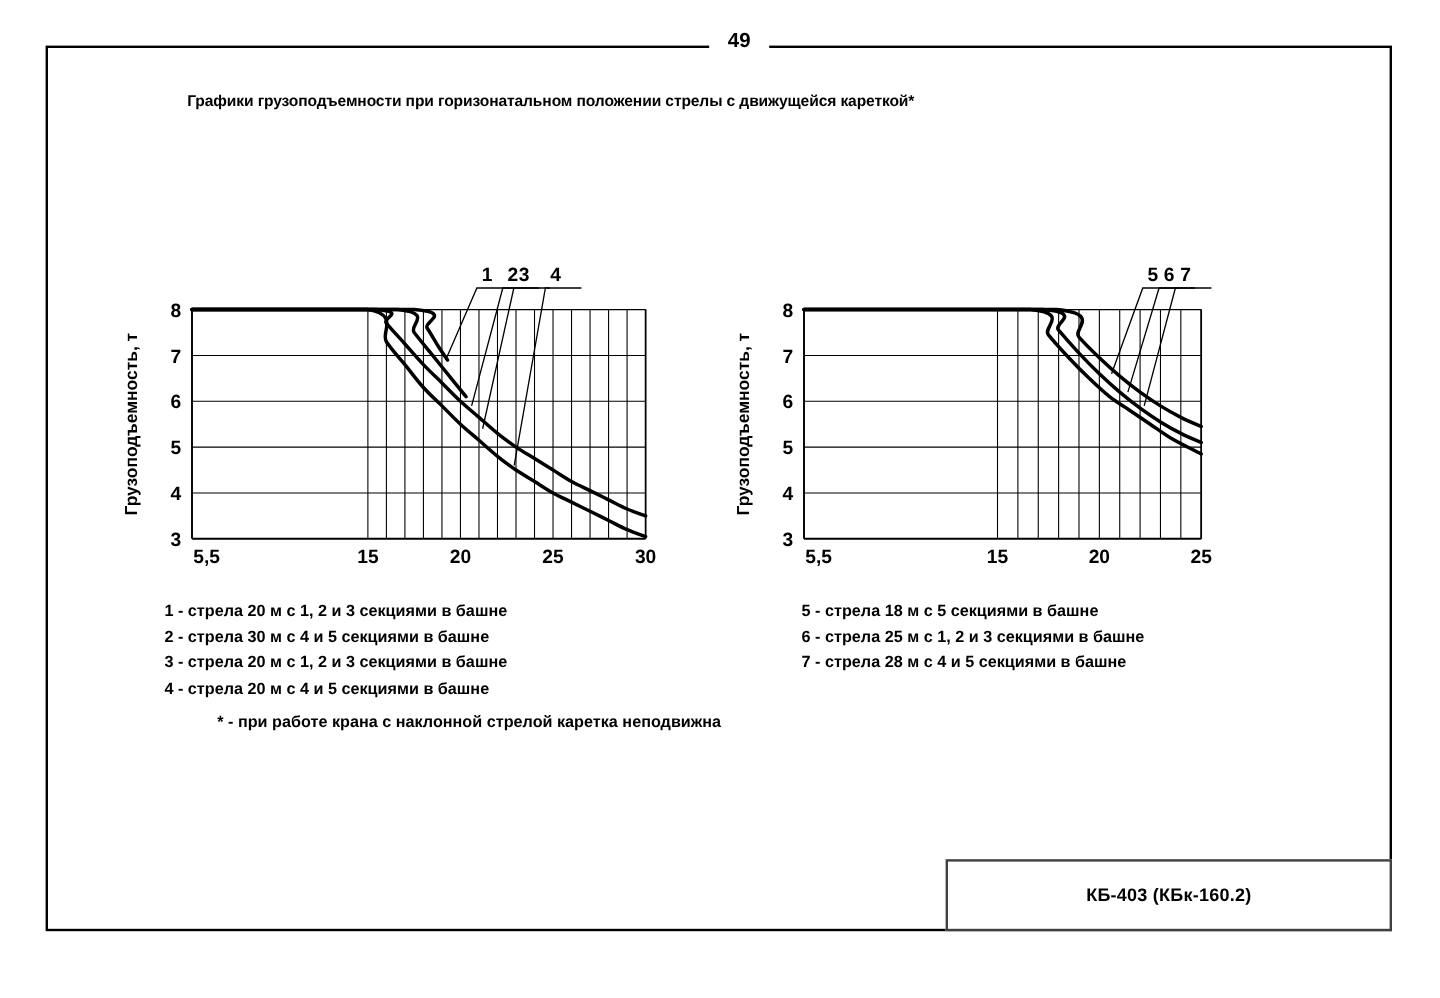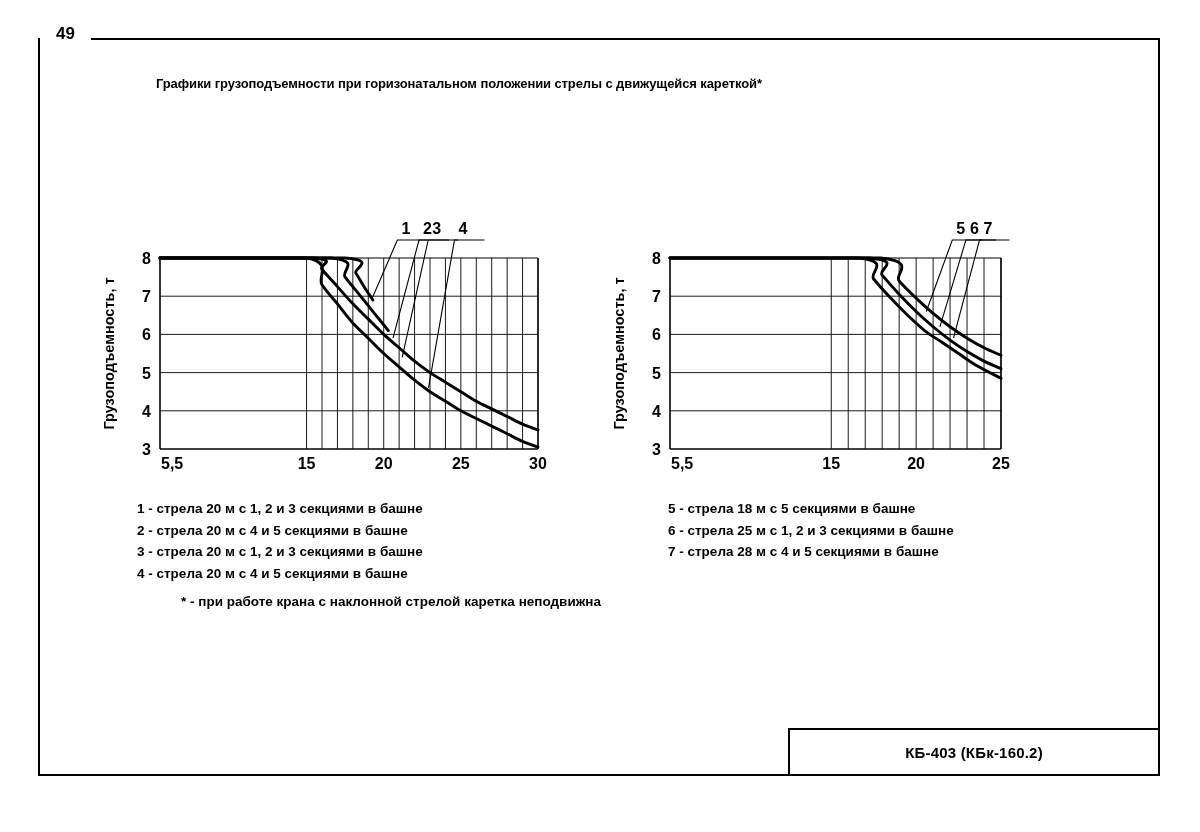--- a/index.html
+++ b/index.html
@@ -23,24 +23,24 @@
     top: 38px;
     width: 1122px;
     height: 738px;
     border: 2px solid #000;
     box-sizing: border-box;
   }
 
   
   #page-number-wrap {
     position: absolute;
-    left: 0;
+    left: 15px;
     top: -17px;
     width: 1122px;
-    text-align: left;
+    text-align: center;
     pointer-events: none;
   }
   #page-number {
     display: inline-block;
     background: #ffffff;
     padding: 0 16px;
     font-size: 17px;
     font-weight: bold;
     line-height: 22px;
   }
@@ -86,22 +86,22 @@
     white-space: nowrap;
     margin-left: 44px;
   }
 
   
   #title-block {
     position: absolute;
     right: -2px;
     bottom: -2px;
     width: 372px;
-    height: 48px;
-    border: 2px solid #000000;
+    height: 60px;
+    border: 2px solid #404040;
     box-sizing: border-box;
     background: #ffffff;
     display: flex;
     align-items: center;
     justify-content: center;
   }
   #title-block-label {
     font-size: 15px;
     font-weight: bold;
     letter-spacing: 0.2px;
@@ -235,21 +235,21 @@
         <text x="326.12820512820514" y="291" font-family="&quot;Liberation Sans&quot;, sans-serif" font-size="16" font-weight="bold" fill="#000" text-anchor="middle">20</text>
         <text x="411" y="291" font-family="&quot;Liberation Sans&quot;, sans-serif" font-size="16" font-weight="bold" fill="#000" text-anchor="middle">25</text>
         <text x="245.5" y="313" font-family="&quot;Liberation Sans&quot;, sans-serif" font-size="14.5" font-weight="bold" fill="#000" text-anchor="middle">Вылет, м</text>
         <text x="0" y="0" transform="translate(34,175.5) rotate(-90)" font-family="&quot;Liberation Sans&quot;, sans-serif" font-size="14.5" font-weight="bold" fill="#000" text-anchor="middle">Грузоподъемность, т</text>
       </g>
     </svg>
 </div>
 
 <div id="legend-left" class="legend">
   <div>1 - стрела 20 м с 1, 2 и 3 секциями в башне</div>
-  <div>2 - стрела 20 м с 4 и 5 секциями в башне</div>
+  <div>2 - стрела 30 м с 4 и 5 секциями в башне</div>
   <div>3 - стрела 20 м с 1, 2 и 3 секциями в башне</div>
   <div>4 - стрела 20 м с 4 и 5 секциями в башне</div>
 </div>
 
 <div id="legend-right" class="legend">
   <div>5 - стрела 18 м с 5 секциями в башне</div>
   <div>6 - стрела 25 м с 1, 2 и 3 секциями в башне</div>
   <div>7 - стрела 28 м с 4 и 5 секциями в башне</div>
 </div>
 

